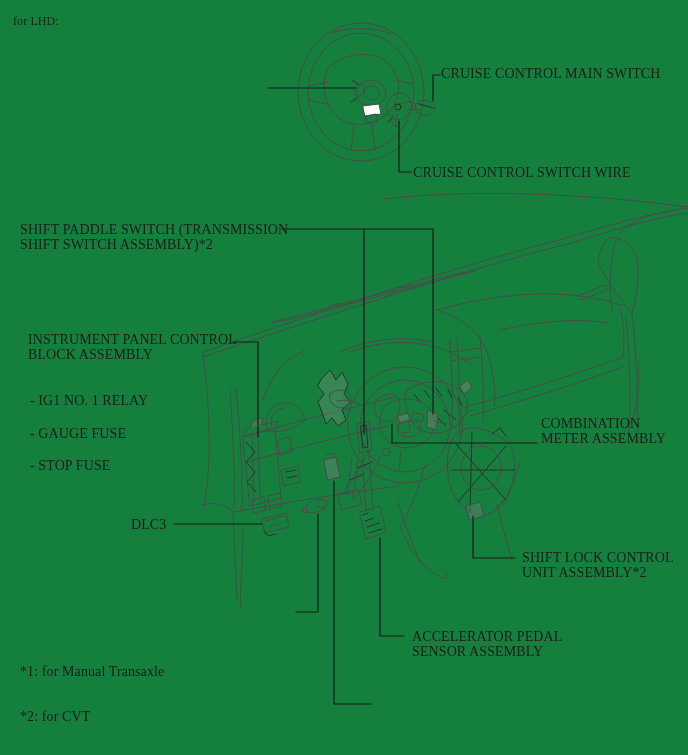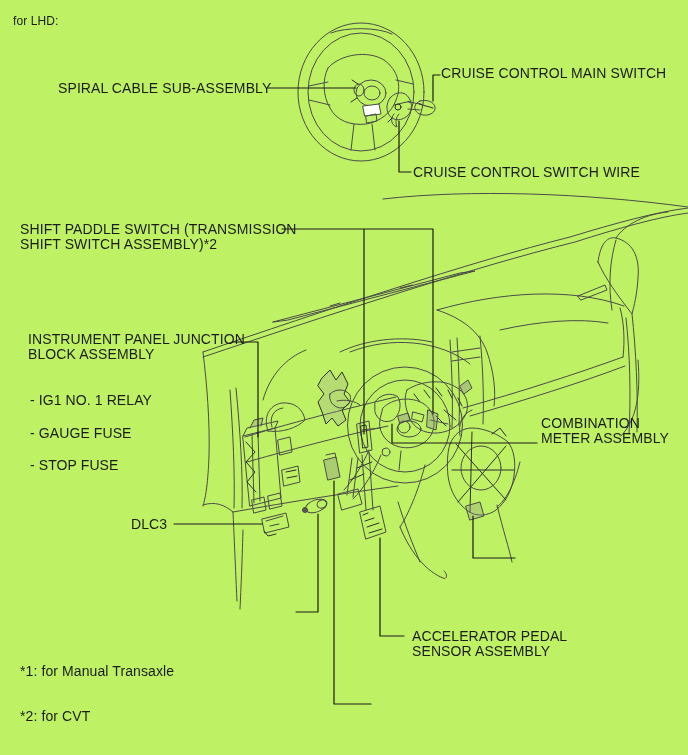--- a/index.html
+++ b/index.html
@@ -1,18 +1,18 @@
 <!DOCTYPE html>
 <html><head>
 <meta charset="utf-8">
 <style>
   html,body{margin:0;padding:0;background:#fff;}
   .canvas{
-    position:relative;width:688px;height:755px;background:#bef264;overflow:hidden;
-    font-family:Liberation Sans, sans-serif;
+    position:relative;width:688px;height:755px;background:#15803d;overflow:hidden;
+    font-family:Liberation Serif, serif;
   }
   .art{position:absolute;left:0;top:0;}
   .lbl{
     position:absolute;white-space:nowrap;
     font-size:14px;line-height:15px;color:#1c1c1c;letter-spacing:0.1px;
   }
   .note{font-size:12px;color:#1c1c1c;}
 </style>
 </head>
 <body>
@@ -201,46 +201,49 @@
       <path d="M296,612 L318,612 L318,514"></path>
       <path d="M537,443 L392,443 L392,424"></path>
       <path d="M515,558 L473,558 L473,516"></path>
       <path d="M404,636 L380,636 L380,538"></path>
       <path d="M371,704 L334,704 L334,481"></path>
     </g>
   </svg>
 
   <div class="lbl note" style="left:13px;top:14px">for LHD:</div>
 
-  <div class="lbl" style="left:58px;top:81px">SPIRAL CABLE SUB-ASSEMBLY</div>
   <div class="lbl" style="left:441px;top:66px">CRUISE CONTROL MAIN SWITCH</div>
   <div class="lbl" style="left:413px;top:165px">CRUISE CONTROL SWITCH WIRE</div>
 
   <div class="lbl" style="left:20px;top:222px">
     <div>SHIFT PADDLE SWITCH (TRANSMISSION</div>
     <div>SHIFT SWITCH ASSEMBLY)*2</div>
   </div>
 
   <div class="lbl" style="left:28px;top:332px">
-    <div>INSTRUMENT PANEL JUNCTION</div>
+    <div>INSTRUMENT PANEL CONTROL</div>
     <div>BLOCK ASSEMBLY</div>
   </div>
 
   <div class="lbl" style="left:30px;top:393px">- IG1 NO. 1 RELAY</div>
   <div class="lbl" style="left:30px;top:426px">- GAUGE FUSE</div>
   <div class="lbl" style="left:30px;top:458px">- STOP FUSE</div>
 
   <div class="lbl" style="left:131px;top:517px">DLC3</div>
 
 
   <div class="lbl" style="left:541px;top:416px">
     <div>COMBINATION</div>
     <div>METER ASSEMBLY</div>
   </div>
 
+  <div class="lbl" style="left:522px;top:550px">
+    <div>SHIFT LOCK CONTROL</div>
+    <div>UNIT ASSEMBLY*2</div>
+  </div>
 
   <div class="lbl" style="left:412px;top:629px">
     <div>ACCELERATOR PEDAL</div>
     <div>SENSOR ASSEMBLY</div>
   </div>
 
 
   <div class="lbl" style="left:20px;top:664px">*1: for Manual Transaxle</div>
   <div class="lbl" style="left:20px;top:709px">*2: for CVT</div>
 

